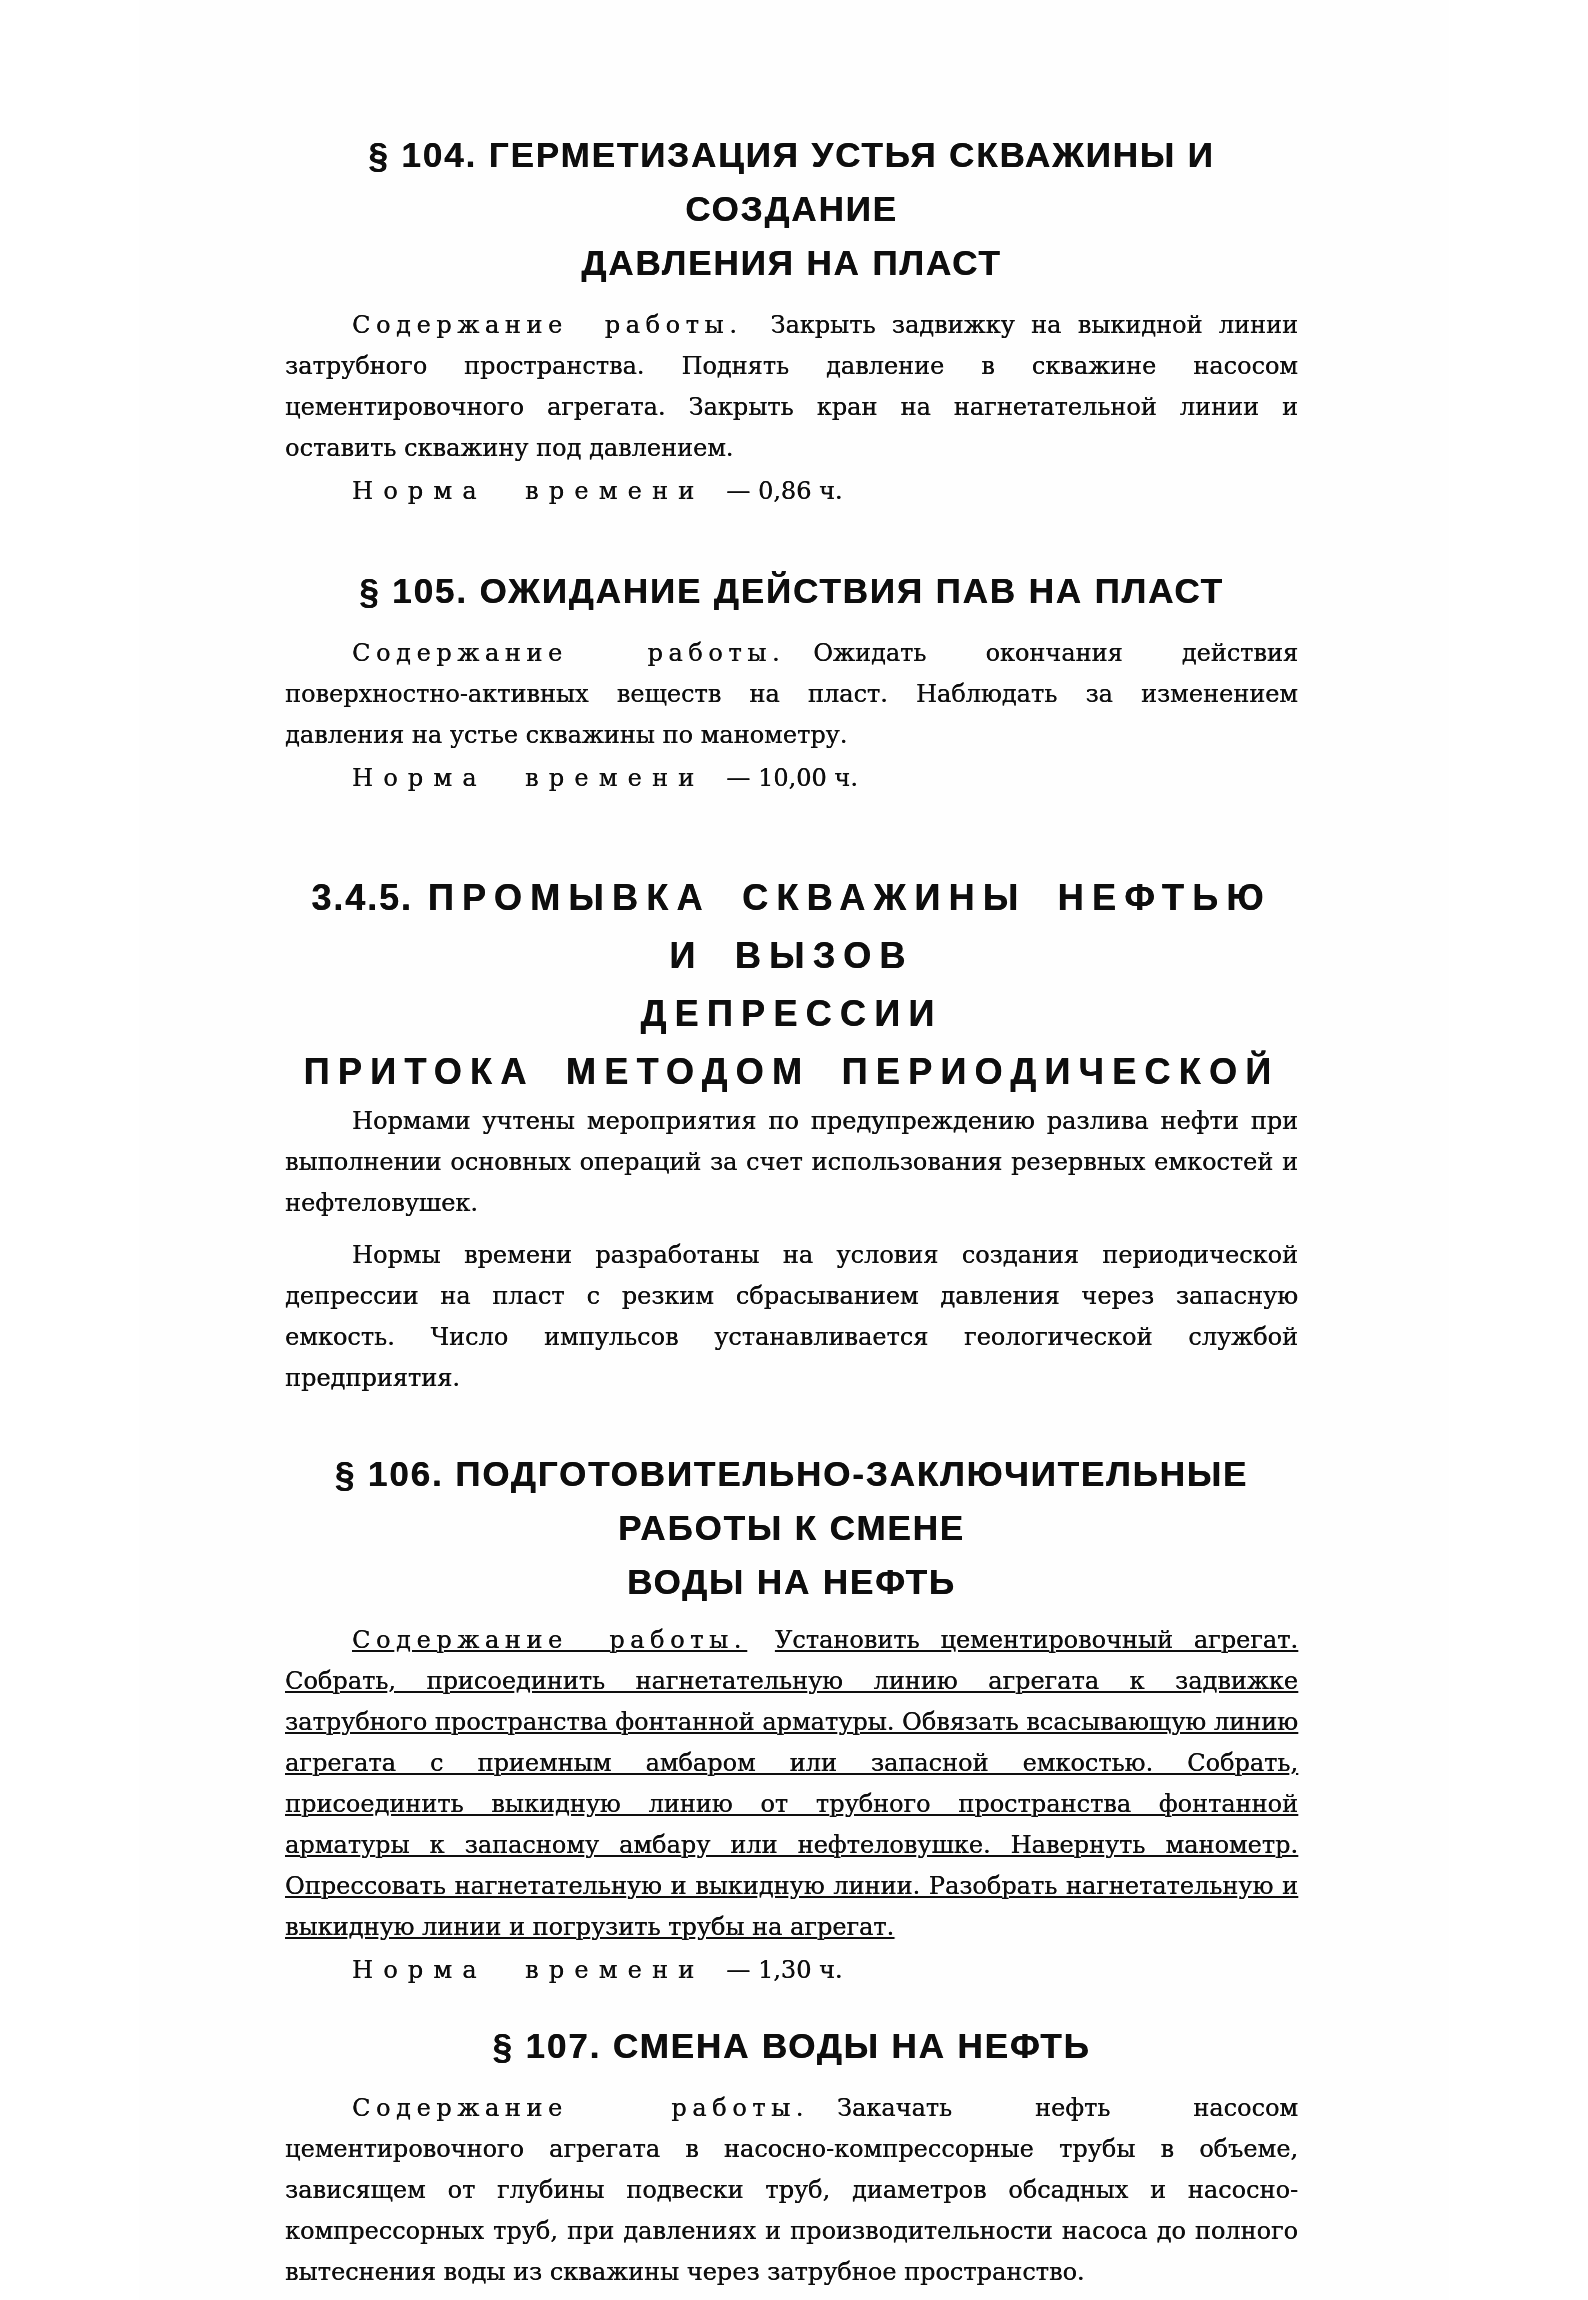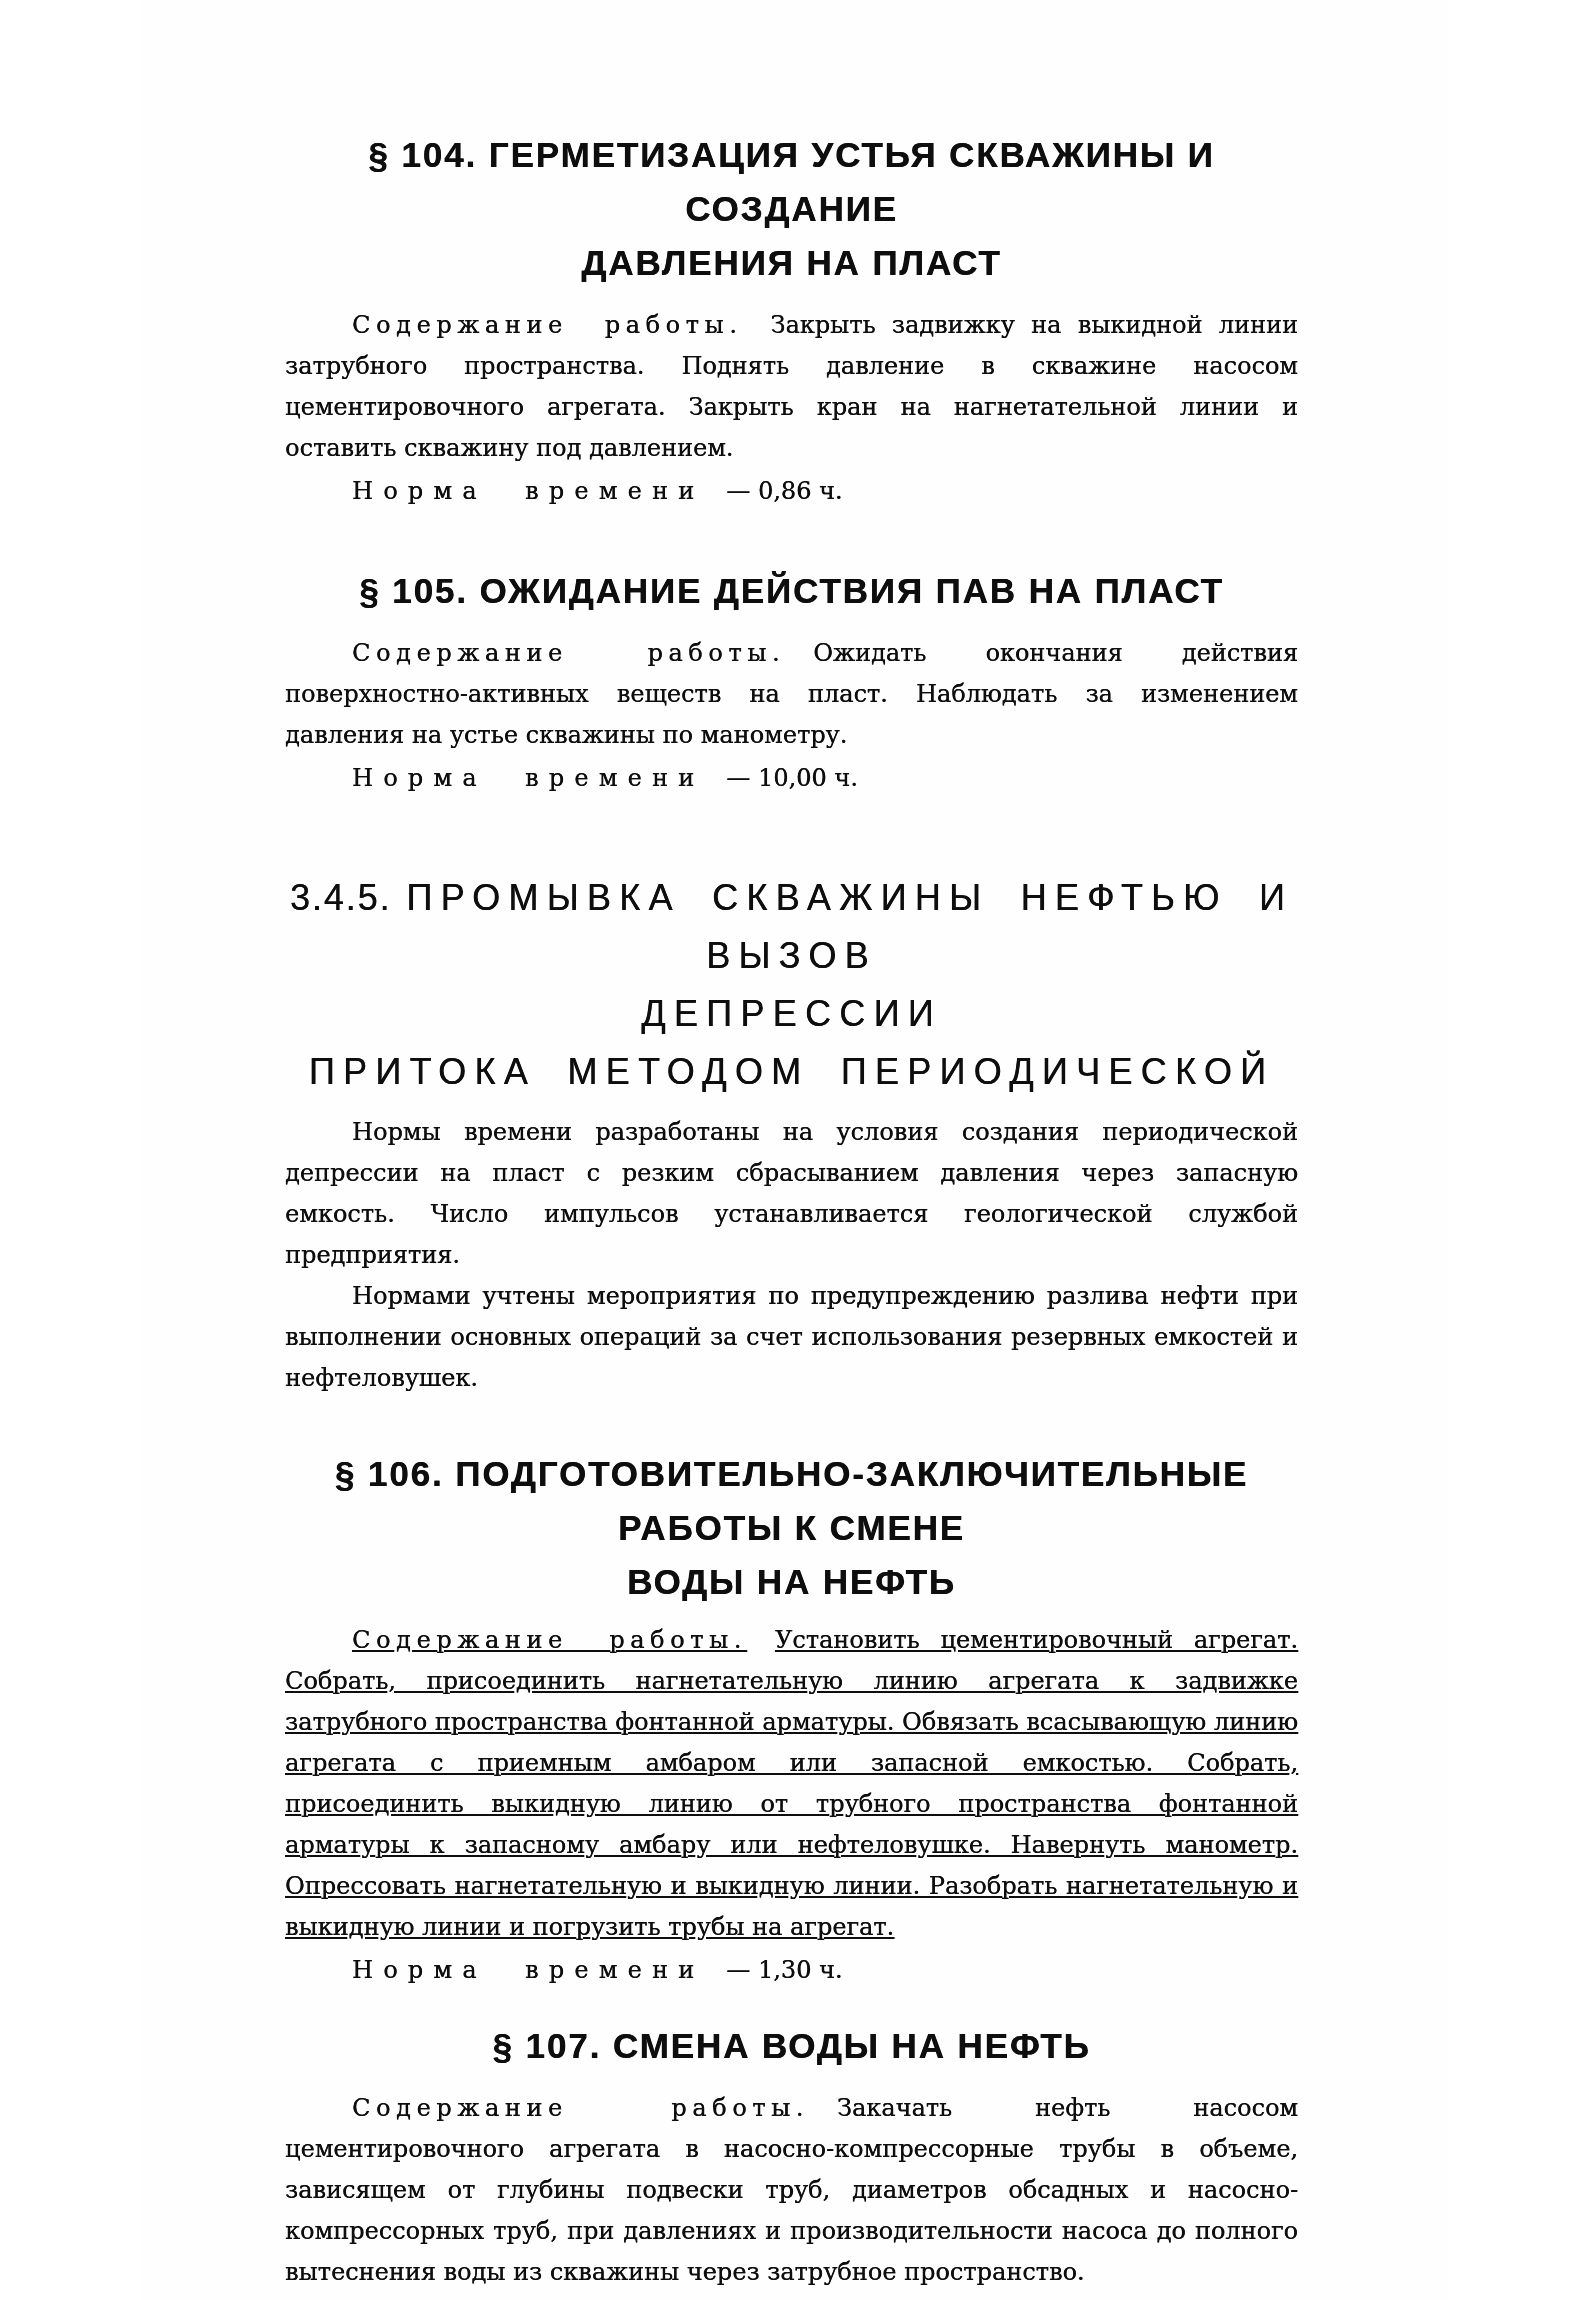--- a/index.html
+++ b/index.html
@@ -26,21 +26,21 @@
     font-size: 35px;
     line-height: 54px;
     text-align: center;
     letter-spacing: 1.9px;
     margin: 0;
     text-shadow: 0.4px 0 currentColor;
   }
   .sec-heading .hline { display: block; }
   .big-heading {
     font-family: "Liberation Sans", sans-serif;
-    font-weight: 400;
+    font-weight: 700;
     font-size: 36px;
     line-height: 58px;
     text-align: center;
     letter-spacing: 8.3px;
     word-spacing: 13px;
     margin: 0;
     text-shadow: 0.4px 0 currentColor;
   }
   .big-heading .hline { display: block; }
   .big-heading .sec-num {
@@ -116,25 +116,25 @@
   </p>
   <p class="body-par ind" id="n105">
     <span class="norm-lead">Норма времени</span><span>— 10,00 ч.</span>
   </p>
 
   <h2 class="big-heading" id="h345">
     <span class="hline"><span class="sec-num">3.4.5.</span><span>ПРОМЫВКА СКВАЖИНЫ НЕФТЬЮ И ВЫЗОВ</span></span>
     <span class="hline">ДЕПРЕССИИ</span>
     <span class="hline">ПРИТОКА МЕТОДОМ ПЕРИОДИЧЕСКОЙ</span>
   </h2>
+  <p class="body-par ind" id="p345b">
+    <span>Нормами учтены мероприятия по предупреждению разлива нефти при выполнении основных операций за счет использования резервных емкостей и нефтеловушек.</span>
+  </p>
   <p class="body-par ind" id="p345a">
     <span>Нормы времени разработаны на условия создания периодической депрессии на пласт с резким сбрасыванием давления через запасную емкость. Число импульсов устанавливается геологической службой предприятия.</span>
-  </p>
-  <p class="body-par ind" id="p345b">
-    <span>Нормами учтены мероприятия по предупреждению разлива нефти при выполнении основных операций за счет использования резервных емкостей и нефтеловушек.</span>
   </p>
 
   <h2 class="sec-heading" id="h106">
     <span class="hline">§ 106. ПОДГОТОВИТЕЛЬНО-ЗАКЛЮЧИТЕЛЬНЫЕ РАБОТЫ К СМЕНЕ</span>
     <span class="hline">ВОДЫ НА НЕФТЬ</span>
   </h2>
   <p class="body-par ind" id="p106">
     <span class="lead">Содержание работы.</span><span>Установить цементировочный агрегат. Собрать, присоединить нагнетательную линию агрегата к задвижке затрубного пространства фонтанной арматуры. Обвязать всасывающую линию агрегата с приемным амбаром или запасной емкостью. Собрать, присоединить выкидную линию от трубного пространства фонтанной арматуры к запасному амбару или нефтеловушке. Навернуть манометр. Опрессовать нагнетательную и выкидную линии. Разобрать нагнетательную и выкидную линии и погрузить трубы на агрегат.</span>
   </p>
   <p class="body-par ind" id="n106">

